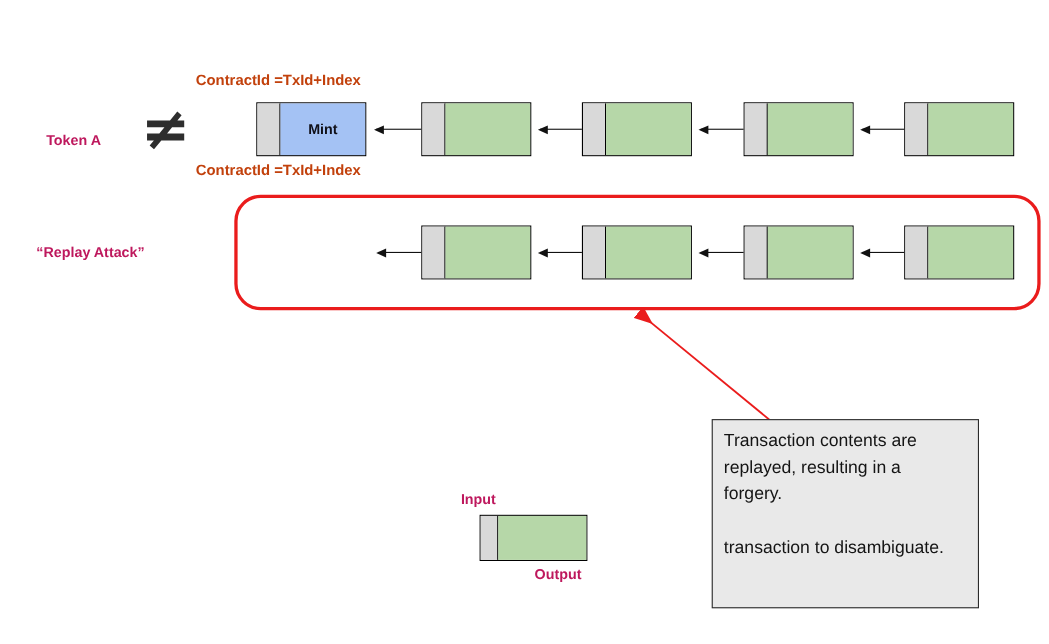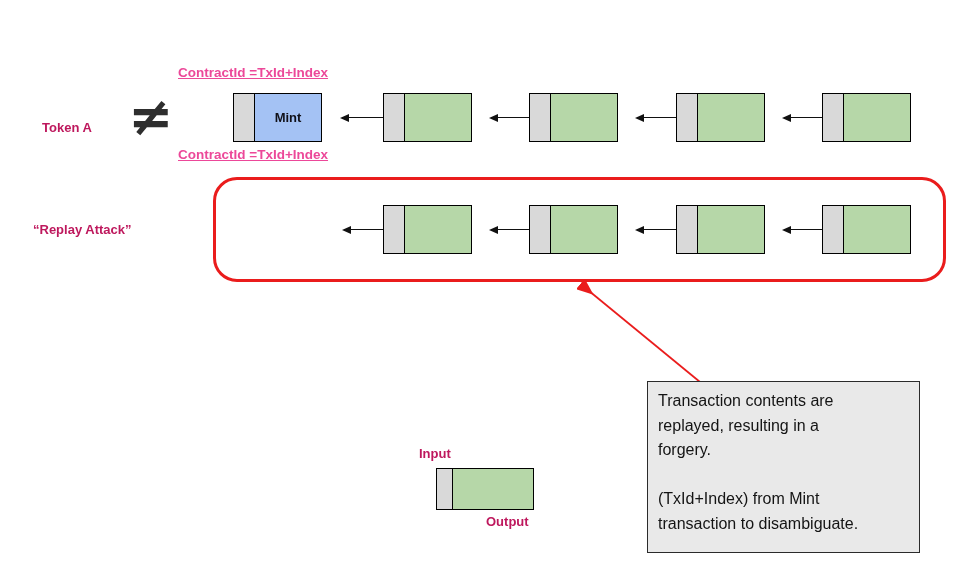--- a/index.html
+++ b/index.html
@@ -2,29 +2,29 @@
 <html><head>
 <meta charset="utf-8">
 <style>
   html,body{margin:0;padding:0;background:#ffffff;}
   .canvas{
     position:relative;width:954px;height:585px;background:#ffffff;overflow:hidden;
     font-family:"Liberation Sans","DejaVu Sans",sans-serif;color:#111;
   }
   .lbl{position:absolute;font-size:13px;font-weight:700;color:#be185d;white-space:nowrap;}
   .chain-title{
-    position:absolute;font-size:13.5px;font-weight:700;color:#ec4899;
-    text-decoration:underline;white-space:nowrap;
+    position:absolute;font-size:13.5px;font-weight:700;color:#c2410c;
+    white-space:nowrap;
   }
   .neq{
     position:absolute;font-family:"DejaVu Sans",sans-serif;
     font-size:54px;font-weight:700;color:#2e2e2e;line-height:1;
   }
   .block{
-    position:absolute;width:89px;height:49px;border:1.4px solid #000;
+    position:absolute;width:100px;height:49px;border:1.4px solid #000;
     box-sizing:border-box;display:flex;background:#fff;
   }
   .block .inpart{
     width:21px;background:#d9d9d9;border-right:1.4px solid #000;box-sizing:border-box;
   }
   .block .outpart{
     flex:1;background:#b6d7a8;display:flex;align-items:center;justify-content:center;
     font-size:13px;font-weight:700;color:#101018;
   }
   .block.mint .outpart{background:#a4c2f4;}
@@ -34,21 +34,21 @@
     content:"";position:absolute;left:-2px;top:-4px;width:0;height:0;
     border-top:4px solid transparent;border-bottom:4px solid transparent;
     border-right:9px solid #111;
   }
   .red-frame{
     position:absolute;left:213px;top:177px;width:733px;height:105px;
     border:3px solid #ea1c1c;border-radius:24px;box-sizing:border-box;
   }
   .annot-svg{position:absolute;left:0;top:0;width:954px;height:585px;pointer-events:none;}
   .callout{
-    position:absolute;left:647px;top:381px;width:273px;height:172px;
+    position:absolute;left:647px;top:381px;width:243px;height:172px;
     background:#e9e9e9;border:1.4px solid #2b2b2b;box-sizing:border-box;
     padding:7px 10px;font-size:16px;color:#141414;
   }
   .callout-line{min-height:24.5px;line-height:24.5px;white-space:nowrap;}
   .legend-block{
     position:absolute;left:436px;top:468px;width:98px;height:42px;
     border:1.4px solid #000;box-sizing:border-box;display:flex;background:#fff;
   }
   .legend-block .inpart{width:16px;background:#d9d9d9;border-right:1.4px solid #000;box-sizing:border-box;}
   .legend-block .outpart{flex:1;background:#b6d7a8;}
@@ -122,21 +122,20 @@
       </marker>
     </defs>
     <line x1="700" y1="382" x2="583" y2="286" stroke="#ea1c1c" stroke-width="1.7" marker-end="url(#redhead)"></line>
   </svg>
 
   <div class="callout">
     <div class="callout-line">Transaction contents are</div>
     <div class="callout-line">replayed, resulting in a</div>
     <div class="callout-line">forgery.</div>
     <div class="callout-line"></div>
-    <div class="callout-line">(TxId+Index) from Mint</div>
     <div class="callout-line">transaction to disambiguate.</div>
   </div>
 
   <div class="lbl" style="left:419px;top:446px;">Input</div>
   <div class="legend-block">
     <div class="inpart"></div>
     <div class="outpart"></div>
   </div>
   <div class="lbl" style="left:486px;top:514px;">Output</div>
 

